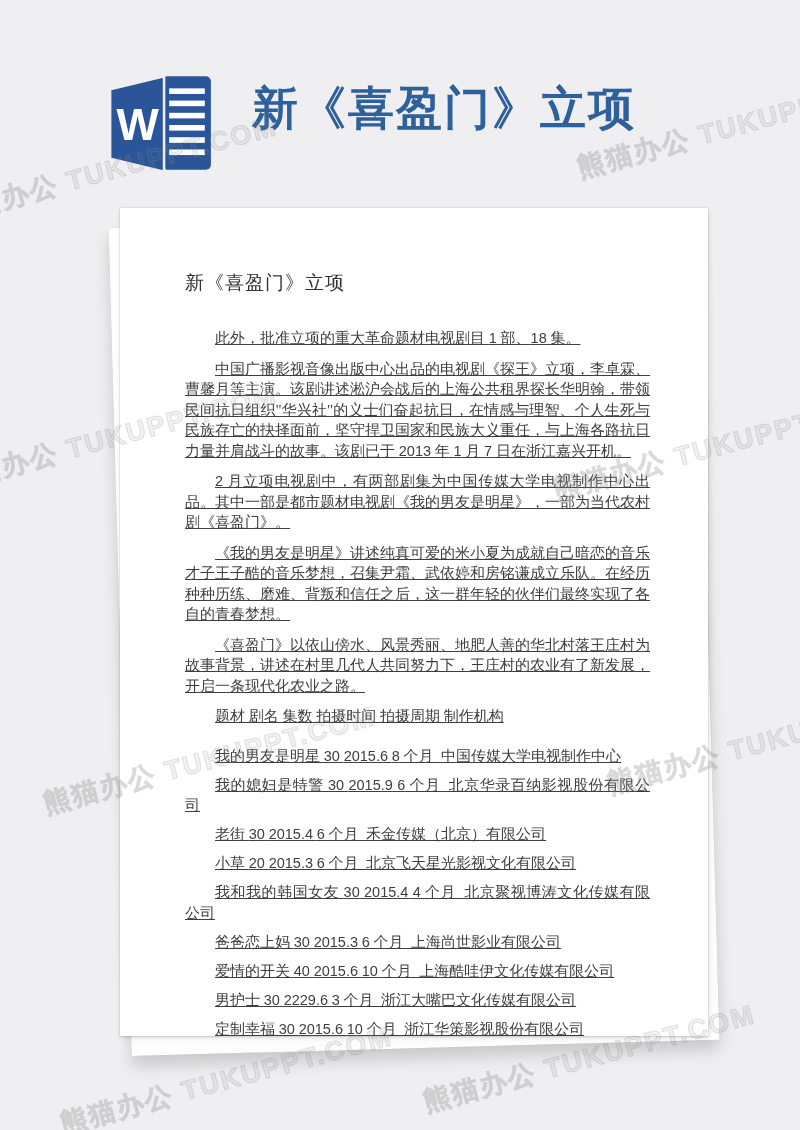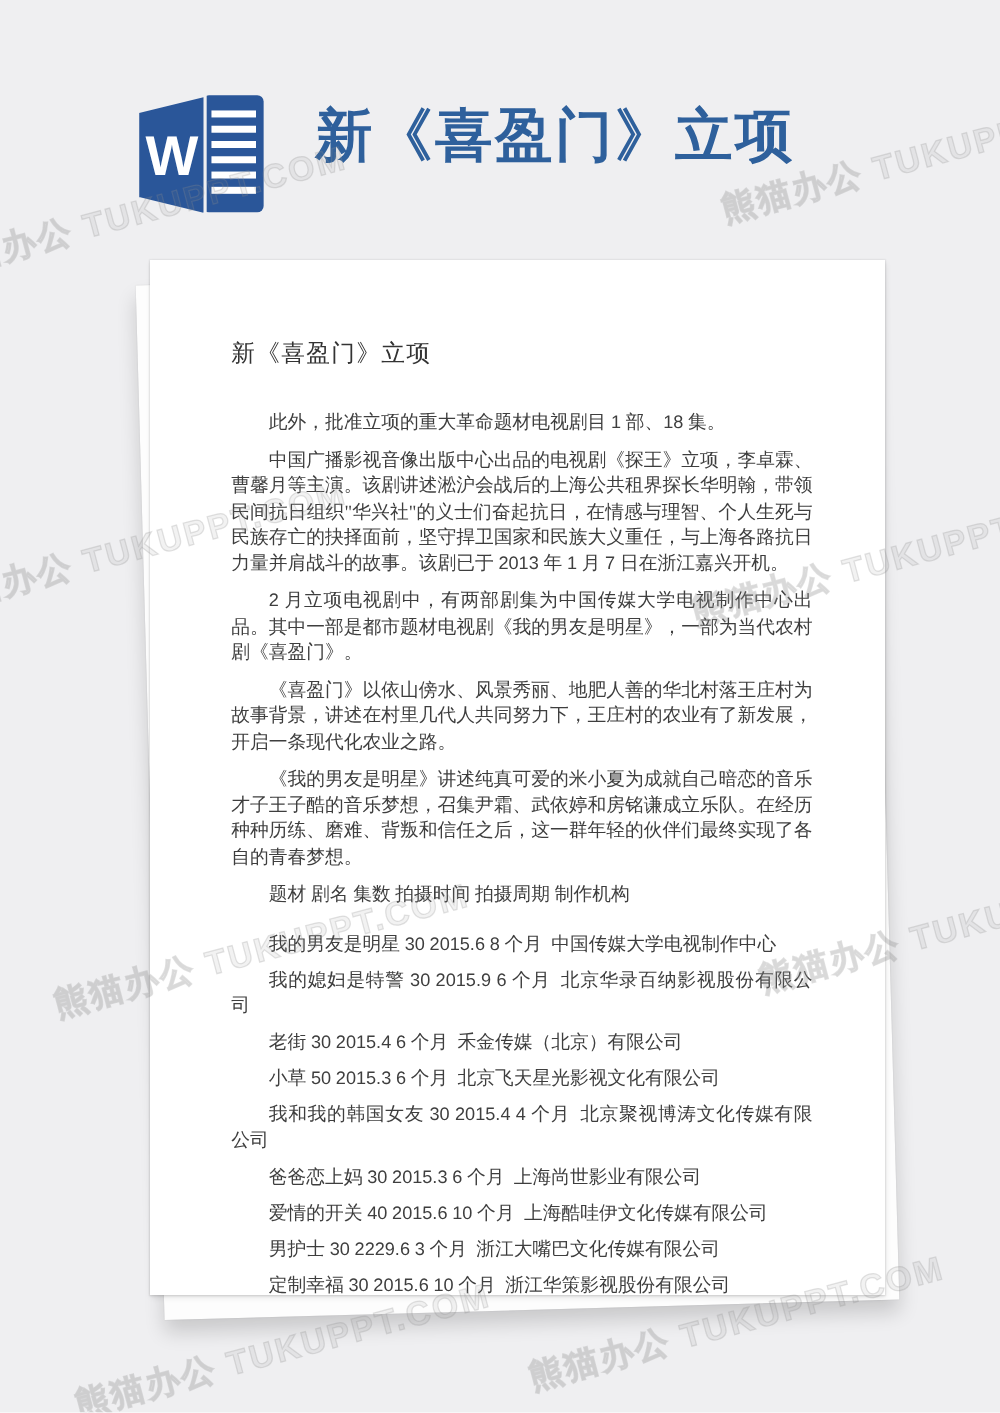--- a/index.html
+++ b/index.html
@@ -12,21 +12,21 @@
              font-weight:600;letter-spacing:2px;color:#2e609c;
              font-family:"Liberation Serif","DejaVu Serif",serif;}
 
   
   .sheet-back{position:absolute;left:120px;top:220px;width:588px;height:828px;background:#fdfdfd;
               transform:rotate(-1.6deg);box-shadow:0 10px 16px rgba(0,0,0,.16),0 0 1px rgba(0,0,0,.15);}
   .sheet{position:absolute;left:120px;top:208px;width:588px;height:828px;background:#ffffff;
          box-shadow:0 1px 2px rgba(0,0,0,.10),1px 2px 5px rgba(0,0,0,.10),0 0 0 1px rgba(0,0,0,.03);}
   .doc{padding:62px 58px 0 65px;color:#3e3e3e;}
   .doc h2{margin:0 0 32px 0;font-size:19px;font-weight:400;color:#333;letter-spacing:1px;}
-  .doc p{margin:0 0 10px 0;font-size:15px;line-height:20.5px;text-indent:2em;text-align:justify;}
+  .doc p{margin:0 0 10px 0;font-size:15px;line-height:20.5px;text-indent:2em;text-align:justify;text-decoration:underline;}
   .doc p.thead{margin-bottom:19px;}
   .doc p.trow{margin-bottom:8.5px;}
   .num{font-family:"Liberation Sans","DejaVu Sans",sans-serif;font-size:14.5px;}
 
   
   .wm-layer{position:absolute;left:0;top:0;width:800px;height:1130px;pointer-events:none;z-index:30;overflow:hidden;}
   .wm{position:absolute;white-space:nowrap;transform:rotate(-15deg);
       font-family:"Liberation Sans","DejaVu Sans",sans-serif;font-weight:700;
       font-size:27px;letter-spacing:2px;color:rgba(130,130,130,.10);
       -webkit-text-stroke:1px rgba(145,145,145,.25);}
@@ -51,28 +51,28 @@
   </svg>
   <h1 class="hdr-title">新《喜盈门》立项</h1>
 
   <div class="sheet-back"></div>
   <div class="sheet">
     <div class="doc">
       <h2>新《喜盈门》立项</h2>
       <p>此外，批准立项的重大革命题材电视剧目 <span class="num">1</span> 部、<span class="num">18</span> 集。</p>
       <p>中国广播影视音像出版中心出品的电视剧《探王》立项，李卓霖、曹馨月等主演。该剧讲述淞沪会战后的上海公共租界探长华明翰，带领民间抗日组织"华兴社"的义士们奋起抗日，在情感与理智、个人生死与民族存亡的抉择面前，坚守捍卫国家和民族大义重任，与上海各路抗日力量并肩战斗的故事。该剧已于 <span class="num">2013</span> 年 <span class="num">1</span> 月 <span class="num">7</span> 日在浙江嘉兴开机。</p>
       <p><span class="num">2</span> 月立项电视剧中，有两部剧集为中国传媒大学电视制作中心出品。其中一部是都市题材电视剧《我的男友是明星》，一部为当代农村剧《喜盈门》。</p>
+      <p>《我的男友是明星》讲述纯真可爱的米小夏为成就自己暗恋的音乐才子王子酷的音乐梦想，召集尹霜、武依婷和房铭谦成立乐队。在经历种种历练、磨难、背叛和信任之后，这一群年轻的伙伴们最终实现了各自的青春梦想。</p>
       <p>《喜盈门》以依山傍水、风景秀丽、地肥人善的华北村落王庄村为故事背景，讲述在村里几代人共同努力下，王庄村的农业有了新发展，开启一条现代化农业之路。</p>
-      <p>《我的男友是明星》讲述纯真可爱的米小夏为成就自己暗恋的音乐才子王子酷的音乐梦想，召集尹霜、武依婷和房铭谦成立乐队。在经历种种历练、磨难、背叛和信任之后，这一群年轻的伙伴们最终实现了各自的青春梦想。</p>
       <p class="thead">题材 剧名 集数 拍摄时间 拍摄周期 制作机构</p>
       <div id="rows">
           <p class="trow">我的男友是明星 <span class="num">30</span> <span class="num">2015.6</span> <span class="num">8</span> 个月 中国传媒大学电视制作中心</p>
           <p class="trow">我的媳妇是特警 <span class="num">30</span> <span class="num">2015.9</span> <span class="num">6</span> 个月 北京华录百纳影视股份有限公司</p>
           <p class="trow">老街 <span class="num">30</span> <span class="num">2015.4</span> <span class="num">6</span> 个月 禾金传媒（北京）有限公司</p>
-          <p class="trow">小草 <span class="num">50</span> <span class="num">2015.3</span> <span class="num">6</span> 个月 北京飞天星光影视文化有限公司</p>
+          <p class="trow">小草 <span class="num">20</span> <span class="num">2015.3</span> <span class="num">6</span> 个月 北京飞天星光影视文化有限公司</p>
           <p class="trow">我和我的韩国女友 <span class="num">30</span> <span class="num">2015.4</span> <span class="num">4</span> 个月 北京聚视博涛文化传媒有限公司</p>
           <p class="trow">爸爸恋上妈 <span class="num">30</span> <span class="num">2015.3</span> <span class="num">6</span> 个月 上海尚世影业有限公司</p>
           <p class="trow">爱情的开关 <span class="num">40</span> <span class="num">2015.6</span> <span class="num">10</span> 个月 上海酷哇伊文化传媒有限公司</p>
           <p class="trow">男护士 <span class="num">30</span> <span class="num">2229.6</span> <span class="num">3</span> 个月 浙江大嘴巴文化传媒有限公司</p>
           <p class="trow">定制幸福 <span class="num">30</span> <span class="num">2015.6</span> <span class="num">10</span> 个月 浙江华策影视股份有限公司</p>
         </div>
     </div>
   </div>
 
   <div class="wm-layer">

